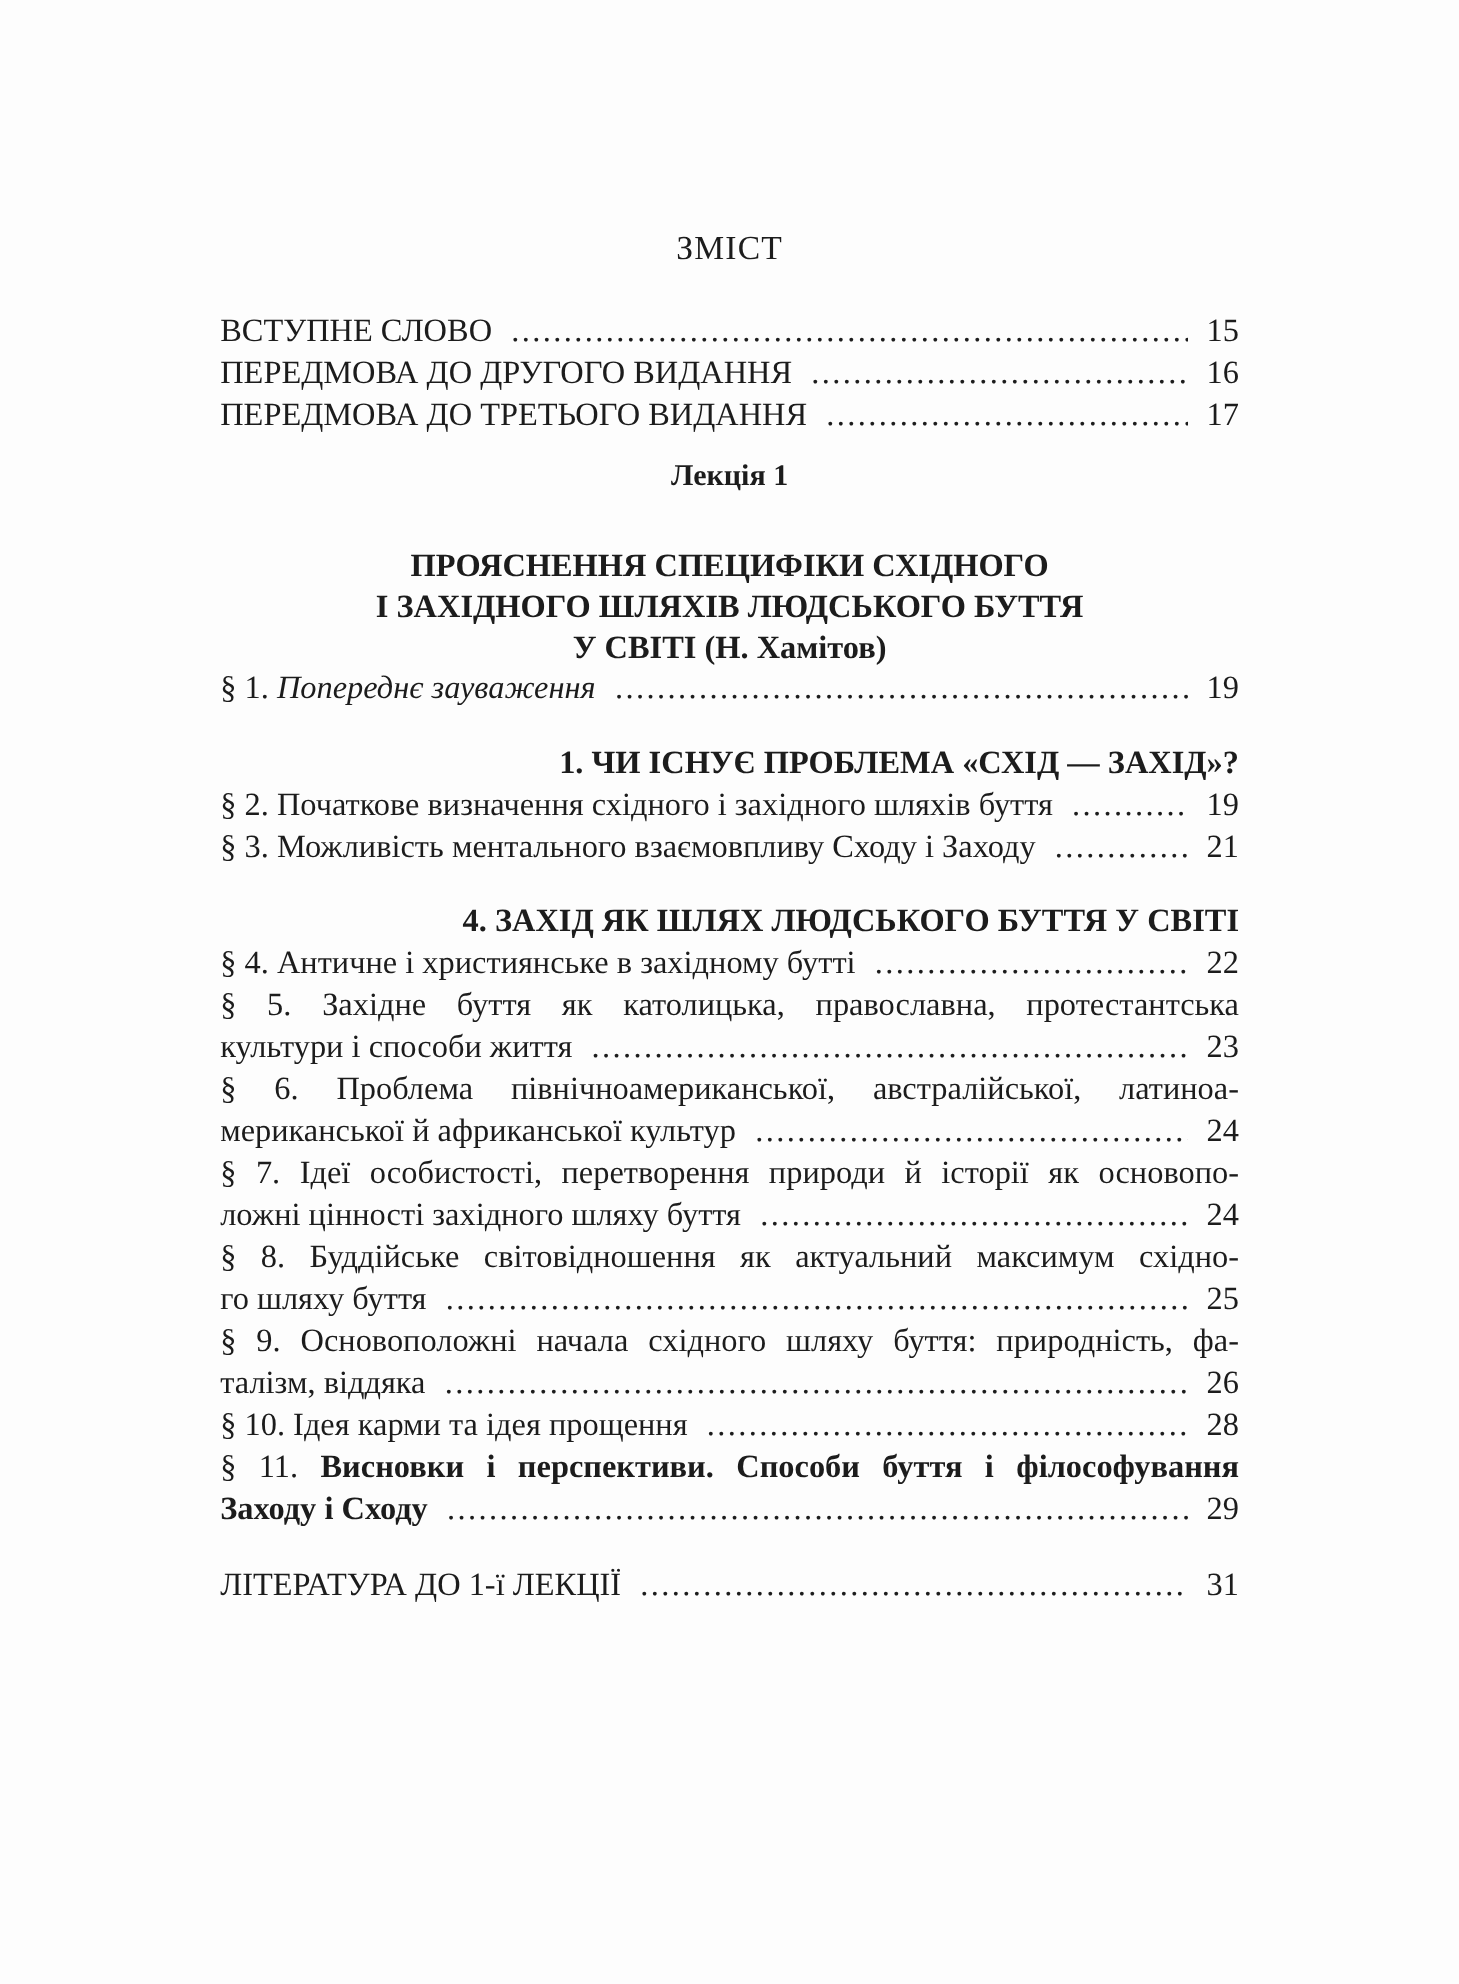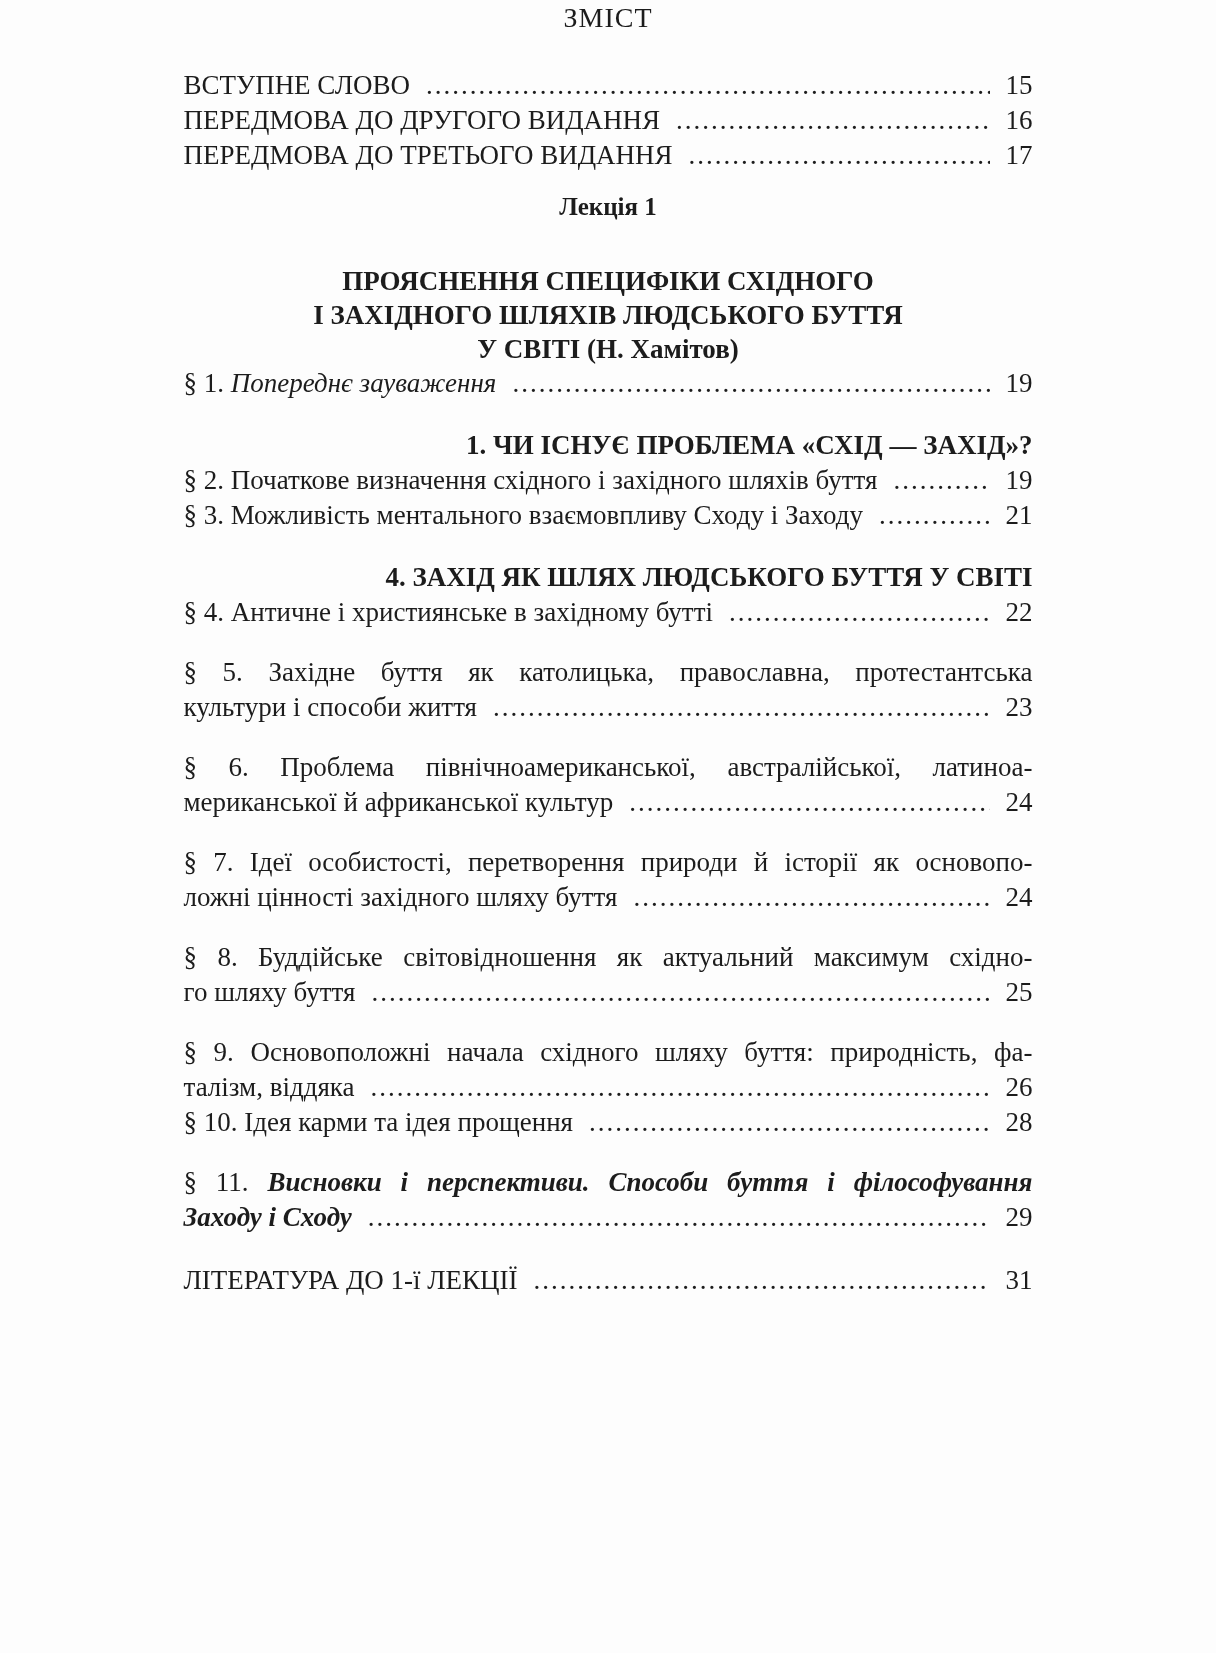--- a/index.html
+++ b/index.html
@@ -8,20 +8,21 @@
   }
   body {
     width: 1216px;
     height: 1653px;
     background: #fdfdfd;
     overflow: hidden;
   }
   .sheet {
     width: 849px;
     margin: 0 auto;
+    padding-top: 190px;
     color: #1c1c1c;
     font-family: "Liberation Serif", "DejaVu Serif", serif;
     font-size: 27px;
     line-height: 35px;
   }
   .doc-title {
     margin: 0 0 32px 0;
     font-size: 28px;
     line-height: 36px;
     font-weight: normal;
@@ -41,24 +42,23 @@
     min-width: 10px;
   }
   .leader::before {
     content: "......................................................................................................................................";
     letter-spacing: 2px;
   }
   .pg { white-space: nowrap; }
   .just {
     text-align: justify;
     text-align-last: justify;
-    margin-top: 25px;
   }
   .it { font-style: italic; }
-  .bi { font-style: italic; font-weight: bold; }
+  .bi { font-weight: bold; }
   .lecture-label {
     margin: 16px 0 0 0;
     font-size: 25px;
     line-height: 35px;
     font-weight: bold;
     text-align: center;
   }
   .lecture-title {
     margin: 40px 0 0 0;
     font-weight: bold;

